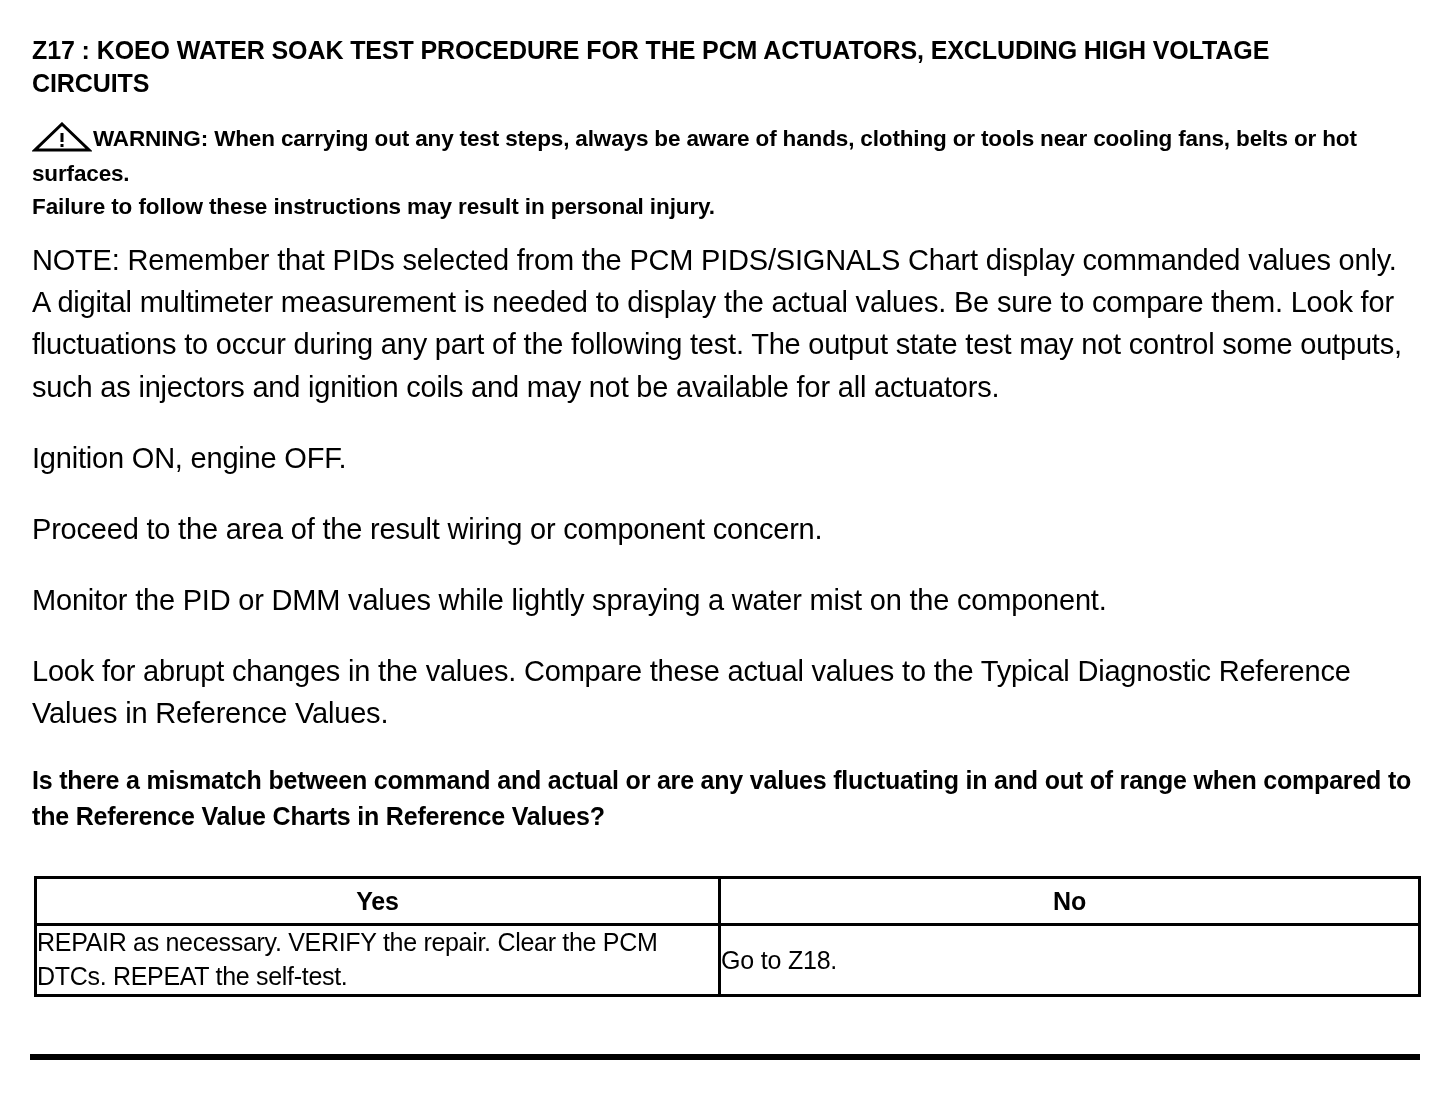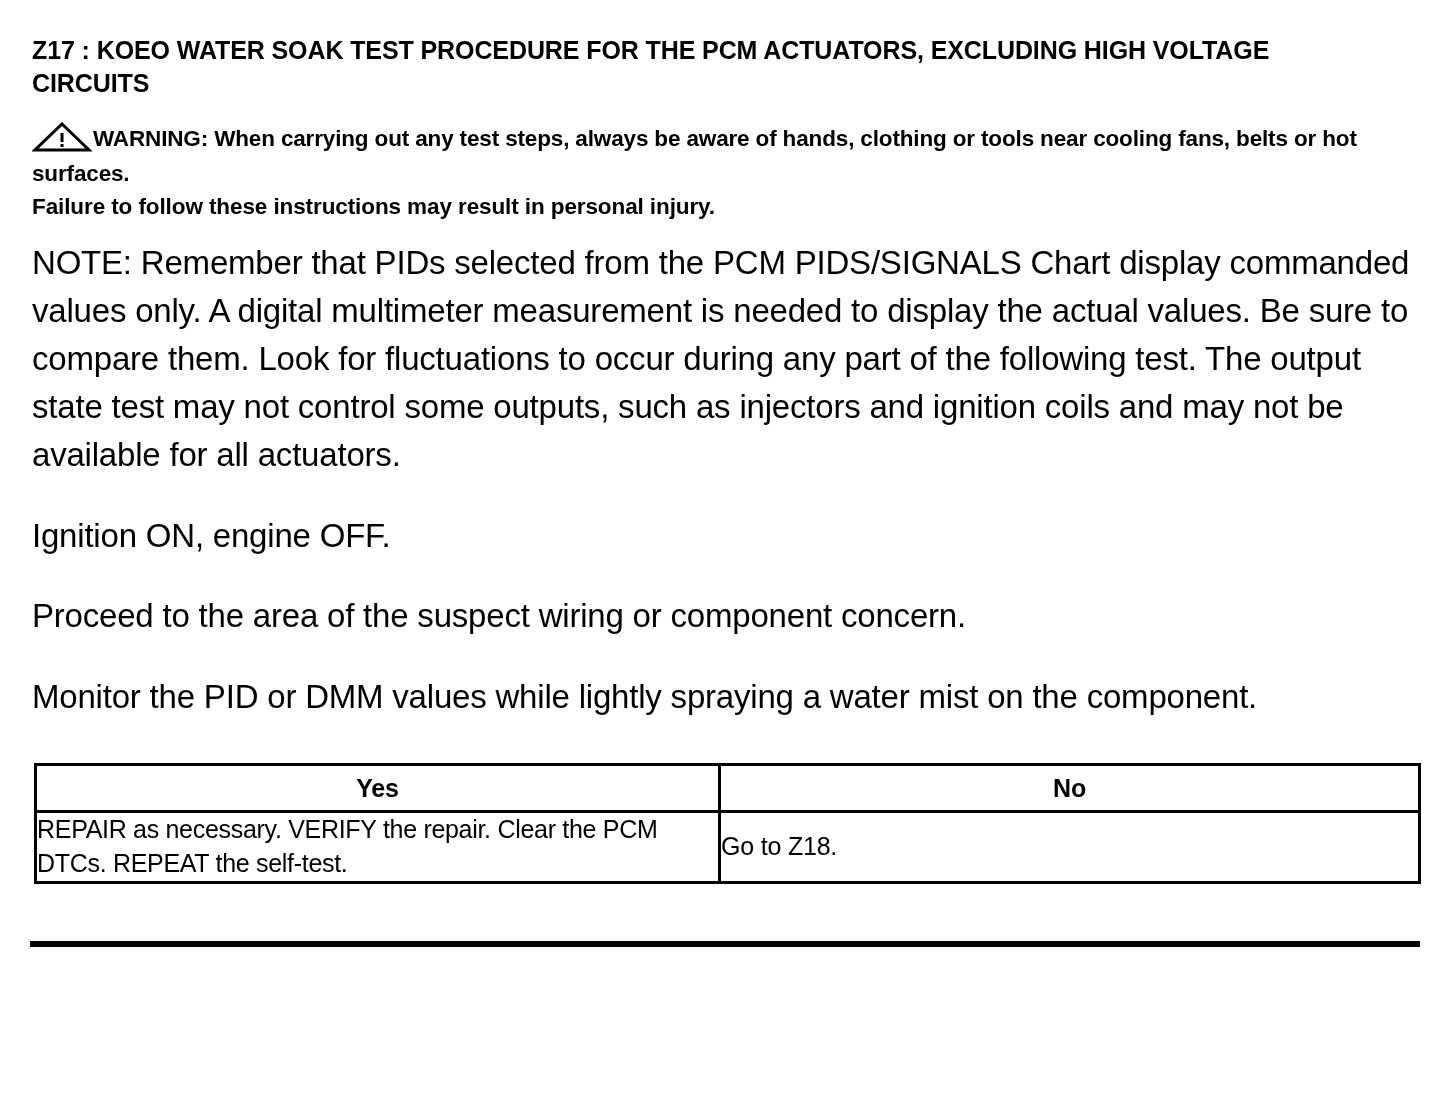--- a/index.html
+++ b/index.html
@@ -44,21 +44,21 @@
     margin-right: 1px;
   }
   .warning-line2 {
     font-size: 22.5px;
     font-weight: bold;
     line-height: 1.28;
     margin-top: 4px;
     letter-spacing: -0.1px;
   }
   .para {
-    font-size: 33px;
+    font-size: 29px;
     line-height: 1.45;
     margin-top: 18px;
     margin-left: 2px;
     max-width: 1400px;
     letter-spacing: -0.2px;
   }
   .para.tight {
     margin-top: 28px;
   }
   .question {
@@ -122,23 +122,25 @@
     <div class="warning-line1"><span class="warn-icon"><svg width="60" height="30" viewBox="0 0 60 30">
             <polygon points="30,2 57,28 3,28" fill="none" stroke="#000" stroke-width="3"></polygon>
             <rect x="28.5" y="11" width="3" height="9" fill="#000"></rect>
             <rect x="28.5" y="22" width="3" height="3" fill="#000"></rect>
           </svg></span><span>WARNING: When carrying out any test steps, always be aware of hands, clothing or tools near cooling fans, belts or hot surfaces.</span></div>
     <div class="warning-line2">Failure to follow these instructions may result in personal injury.</div>
   </div>
 
   <p class="para">NOTE: Remember that PIDs selected from the PCM PIDS/SIGNALS Chart display commanded values only. A digital multimeter measurement is needed to display the actual values. Be sure to compare them. Look for fluctuations to occur during any part of the following test. The output state test may not control some outputs, such as injectors and ignition coils and may not be available for all actuators.</p>
   <p class="para tight">Ignition ON, engine OFF.</p>
-  <p class="para tight">Proceed to the area of the suspect wiring or component concern.</p>
+  <p class="para tight">Proceed to the area of the result wiring or component concern.</p>
   <p class="para tight">Monitor the PID or DMM values while lightly spraying a water mist on the component.</p>
+  <p class="para tight">Look for abrupt changes in the values. Compare these actual values to the Typical Diagnostic Reference Values in Reference Values.</p>
 
+  <p class="question">Is there a mismatch between command and actual or are any values fluctuating in and out of range when compared to the Reference Value Charts in Reference Values?</p>
 
   <table class="decision-table">
     <colgroup>
       <col class="col-yes">
       <col class="col-no">
     </colgroup>
     <thead>
       <tr>
         <th>Yes</th>
         <th>No</th>

